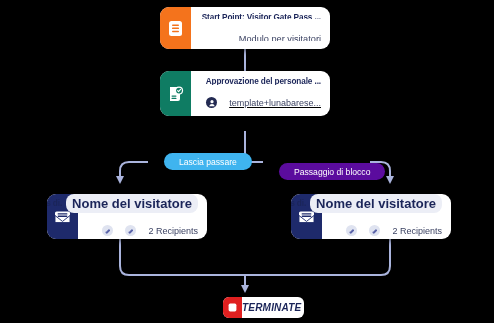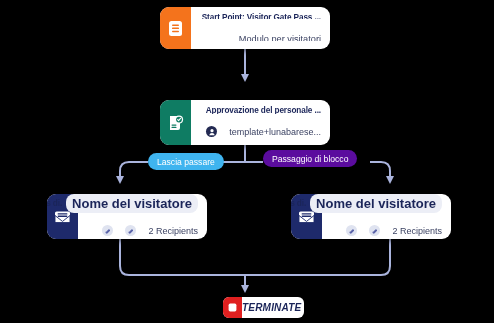--- a/index.html
+++ b/index.html
@@ -72,21 +72,21 @@
     align-items: center;
     gap: 12px;
     margin-top: 12px;
     white-space: nowrap;
   }
 
   
   #node-start  { left: 160px; top: 7px;   width: 170px; height: 42px; }
   #node-start  .node-icon { background: #F4731C; }
 
-  #node-approval { left: 160px; top: 100px; width: 170px; height: 45px; }
+  #node-approval { left: 160px; top: 71px; width: 170px; height: 45px; text-decoration: underline; }
   #node-approval .node-icon { background: #0F7C63; }
 
   #node-pass-left  { left: 47px;  top: 194px; width: 160px; height: 45px; }
   #node-pass-right { left: 291px; top: 194px; width: 160px; height: 45px; }
   #node-pass-left .node-icon, #node-pass-right .node-icon { background: #1E2A6B; }
 
   #node-terminate {
     left: 223px; top: 297px; width: 81px; height: 21px;
     align-items: center;
     border-radius: 6px;
@@ -138,25 +138,26 @@
   
   .branch-pill {
     position: absolute;
     display: flex;
     align-items: center;
     justify-content: center;
     border-radius: 11px;
     font-size: 8.6px;
     color: #ffffff;
     height: 17px;
-    padding: 0 9px;
-    white-space: nowrap;
+    padding: 0 15px;
+    white-space: nowrap;
+    margin-left: 16px;
   }
   #pill-allow { left: 148px; top: 153px; background: #3FB4EF; }
-  #pill-block { left: 263px; top: 150px; background: #5B0C9E; }
+  #pill-block { left: 263px; top: 163px; background: #5B0C9E; }
 </style>
 </head>
 <body>
 
 <div id="canvas">
 
   <svg id="edges" viewBox="0 0 494 323" width="494" height="323">
     <defs>
       <marker id="arrow" viewBox="0 0 10 10" refX="6" refY="5" markerWidth="5" markerHeight="5" orient="auto-start-reverse">
         <path d="M 0 1 L 8 5 L 0 9 z" fill="#aab4dd"></path>

